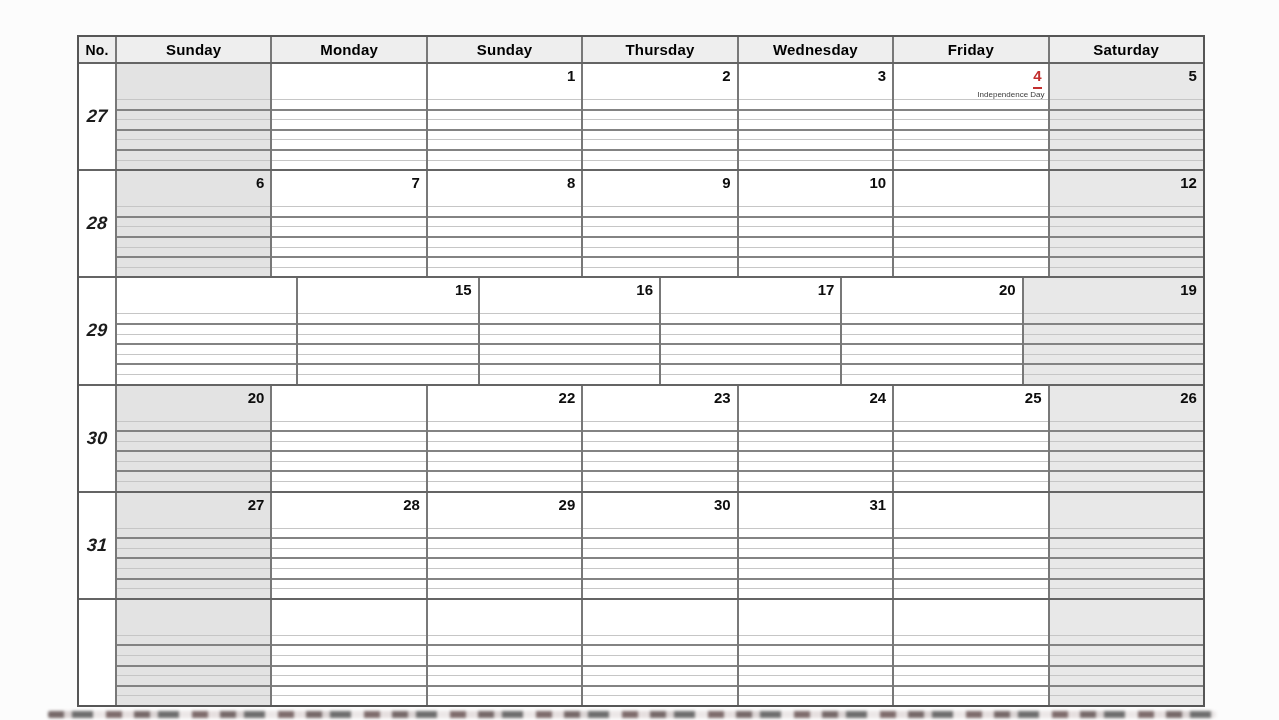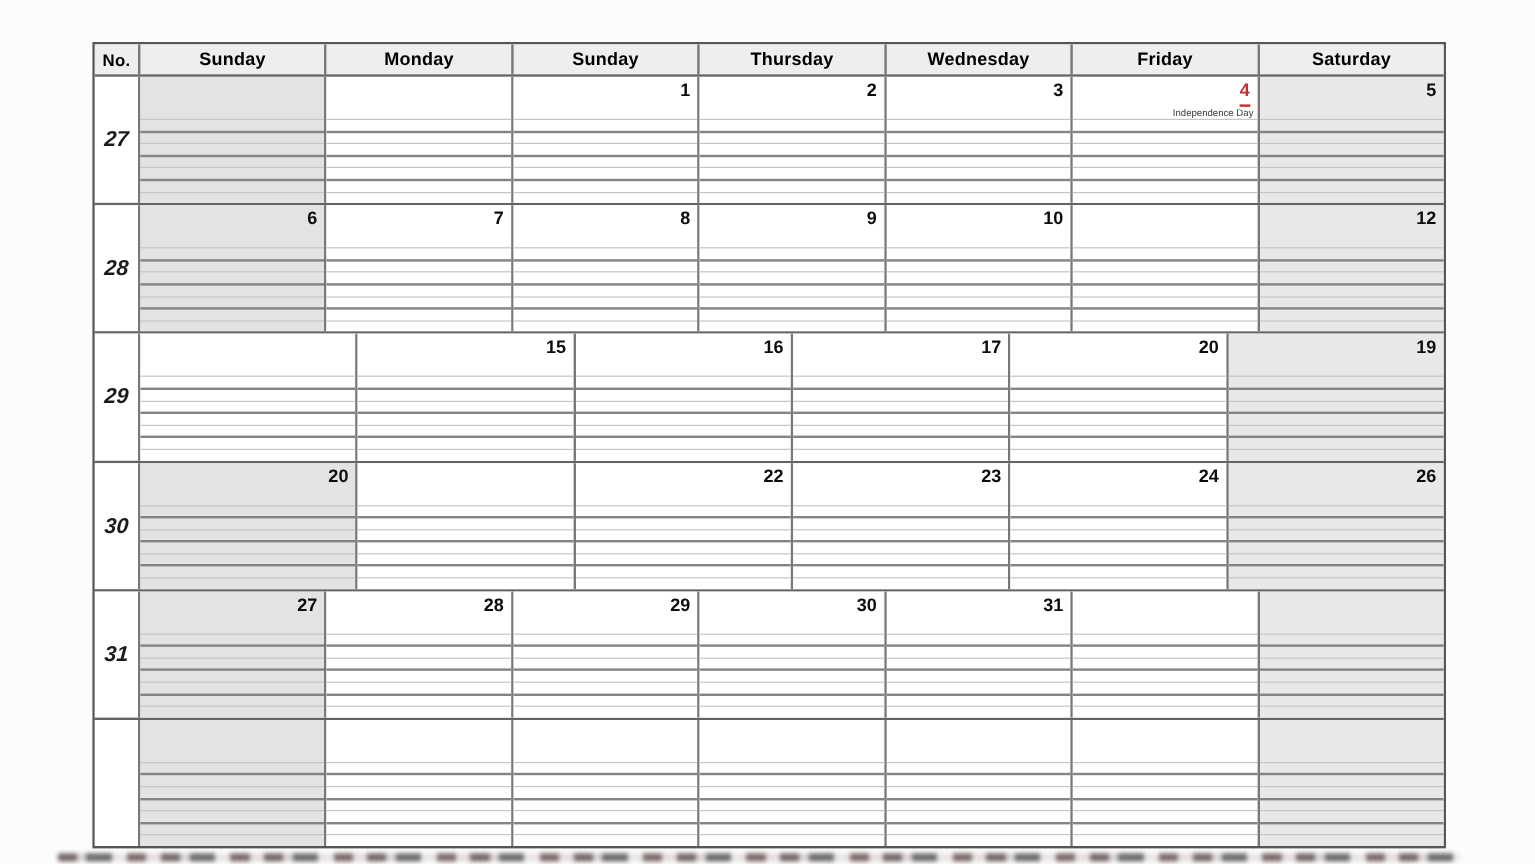--- a/index.html
+++ b/index.html
@@ -456,20 +456,34 @@
             <div class="lines">
               <div class="line lt"></div>
               <div class="line dk"></div>
               <div class="line lt"></div>
               <div class="line dk"></div>
               <div class="line lt"></div>
               <div class="line dk"></div>
               <div class="line lt"></div>
             </div>
           </div>
+          <div class="cell dcell">
+            <div class="numstrip">
+              <span class="daynum">25</span>
+            </div>
+            <div class="lines">
+              <div class="line lt"></div>
+              <div class="line dk"></div>
+              <div class="line lt"></div>
+              <div class="line dk"></div>
+              <div class="line lt"></div>
+              <div class="line dk"></div>
+              <div class="line lt"></div>
+            </div>
+          </div>
           <div class="cell dcell sat">
             <div class="numstrip">
               <span class="daynum">26</span>
             </div>
             <div class="lines">
               <div class="line lt"></div>
               <div class="line dk"></div>
               <div class="line lt"></div>
               <div class="line dk"></div>
               <div class="line lt"></div>

